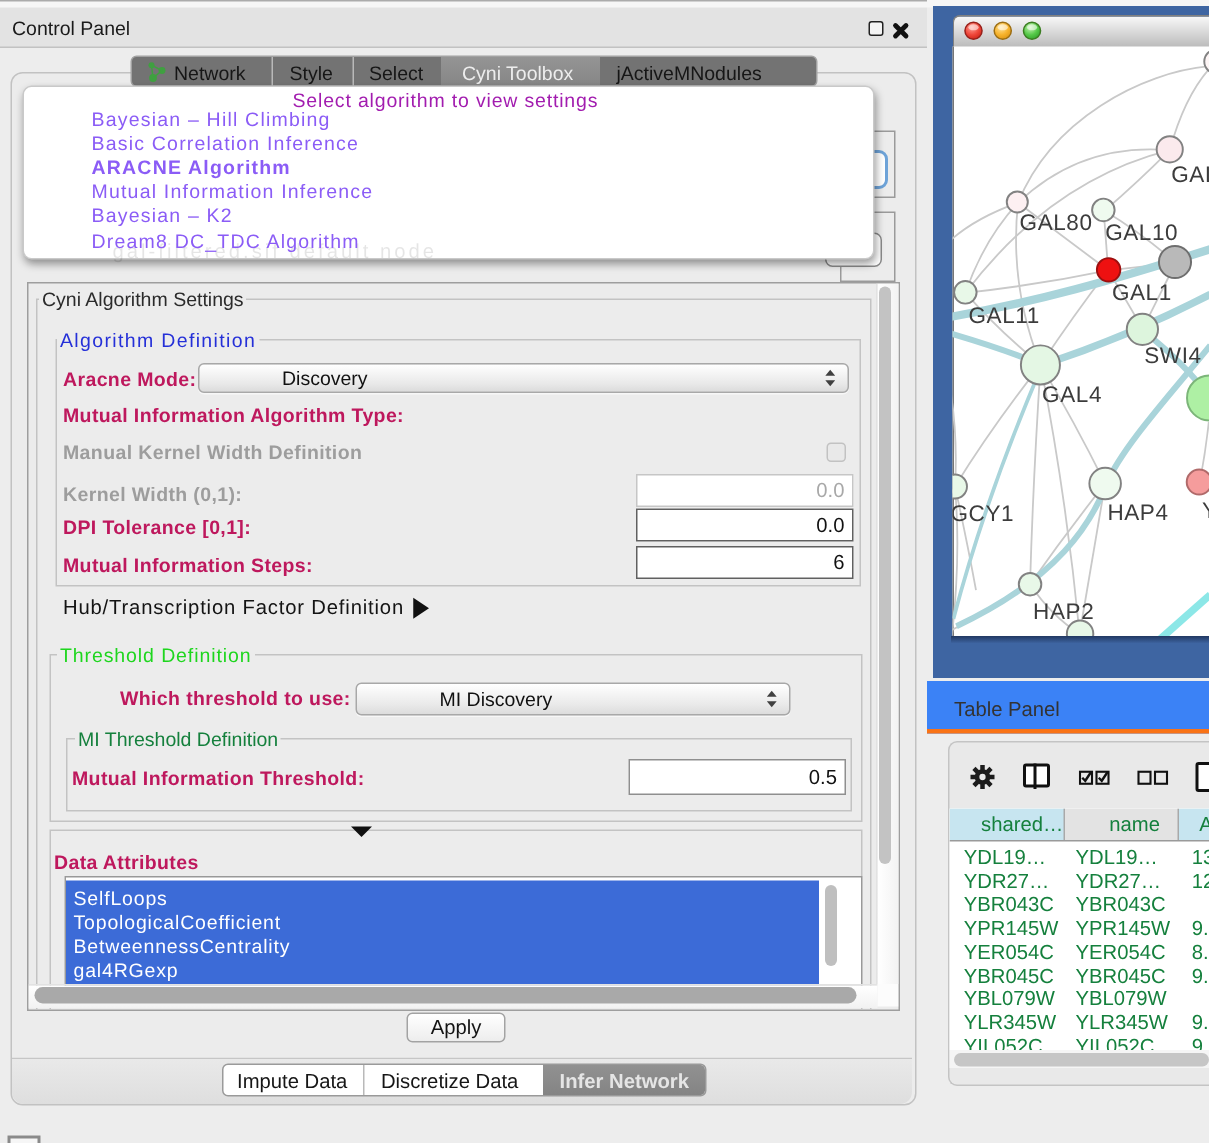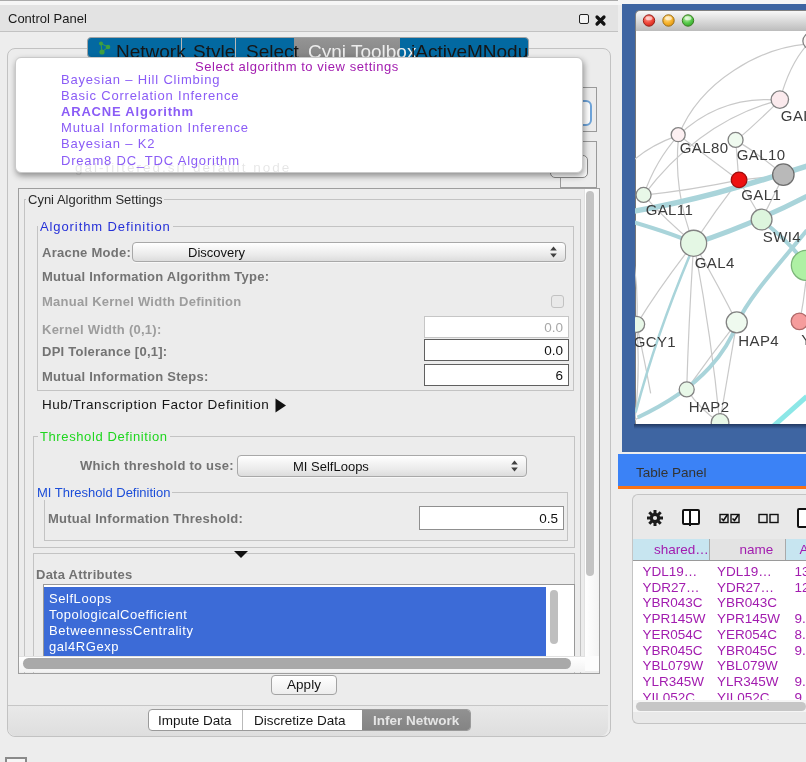--- a/index.html
+++ b/index.html
@@ -1,19 +1,19 @@
 <!DOCTYPE html>
 <html><head><meta charset="utf-8">
 <style>
 html,body{margin:0;padding:0;}
 body{width:806px;height:762px;position:relative;overflow:hidden;background:#ededed;
   font-family:"Liberation Sans", sans-serif;-webkit-font-smoothing:antialiased;}
 .abs{position:absolute;}
 .b{font-weight:bold;}
-.lbl{font-size:13px;font-weight:bold;color:#737373;letter-spacing:0.25px;}
+.lbl{font-size:13px;font-weight:bold;color:#be185d;letter-spacing:0.25px;}
 .dis{color:#9d9d9d;}
 .grp{position:absolute;border:1px solid #c3c3c3;}
 .gt{position:absolute;font-size:13px;background:#ececec;padding:0 2px;white-space:nowrap;}
 .combo{position:absolute;background:linear-gradient(#ffffff,#e9e9e9 70%,#dcdcdc);border:1px solid #a8a8a8;border-radius:4px;box-shadow:0 1px 0 rgba(255,255,255,.6);}
 .combo .ct{position:absolute;left:13px;top:50%;transform:translateY(-50%);font-size:13px;color:#111;margin-left:42px;}
 .carr{position:absolute;right:7px;top:50%;transform:translateY(-50%);}
 .fld{position:absolute;background:#fff;font-size:13.5px;color:#111;text-align:right;}
 .fld span{position:absolute;right:5px;top:50%;transform:translateY(-50%);}
 </style></head>
 <body>
@@ -22,21 +22,21 @@
 <div class="abs" style="left:0;top:5px;width:618px;height:26px;background:#e3e3e3;border-bottom:1px solid #c2c2c2;">
   <div class="abs" style="left:8px;top:6px;font-size:13px;color:#1a1a1a;">Control Panel</div>
   <div class="abs" style="left:579px;top:8.5px;width:8px;height:8px;border:1.6px solid #222;border-radius:2px;background:#f4f4f4;"></div>
   <svg class="abs" style="left:594px;top:9px;" width="13" height="13" viewBox="0 0 13 13">
       <path d="M3 3 L10 10 M10 3 L3 10" stroke="#111" stroke-width="3.2" stroke-linecap="round"></path>
     </svg>
 </div>
 
 <div class="abs" style="left:7px;top:48px;width:602px;height:687px;background:#ececec;border:1px solid #c2c2c2;border-radius:8px;"></div>
 
-<div class="abs" style="left:87px;top:36.5px;width:440px;height:19px;background:#0369a1;border:1px solid #a2a2a2;border-radius:4px;overflow:hidden;font-size:19px;color:#161616;">
+<div class="abs" style="left:87px;top:36.5px;width:440px;height:19px;background:#737373;border:1px solid #a2a2a2;border-radius:4px;overflow:hidden;font-size:13px;color:#161616;padding-left:16px;">
   <div class="abs" style="left:93px;top:0;width:1px;height:20px;background:#b9b9b9;"></div>
   <div class="abs" style="left:147px;top:0;width:1px;height:20px;background:#b9b9b9;"></div>
   <div class="abs" style="left:206px;top:0;width:105.5px;height:20px;background:linear-gradient(#949494,#858585);"></div>
   <svg class="abs" style="left:10px;top:3px" width="14" height="14" viewBox="0 0 14 14">
       <circle cx="3" cy="2.5" r="2" fill="#3fa040"></circle>
       <circle cx="10" cy="6" r="2.3" fill="#3fa040"></circle>
       <circle cx="4" cy="11" r="2.6" fill="#3fa040"></circle>
       <path d="M3 2.5 L4 11 L10 6 Z" fill="none" stroke="#3fa040" stroke-width="1"></path>
     </svg>
   <div class="abs" style="left:28px;top:3px;">Network</div>
@@ -84,28 +84,28 @@
 
   <div class="abs" style="left:23px;top:208px;font-size:13.5px;color:#141414;letter-spacing:0.55px;">Hub/Transcription Factor Definition</div>
   <svg class="abs" style="left:255px;top:209px;" width="13" height="15" viewBox="0 0 13 15">
       <path d="M1.5 0.5 L12 7.5 L1.5 14.5 Z" fill="#111"></path>
     </svg>
 
   <div class="grp" style="left:14px;top:246.5px;width:540px;height:110px;"></div>
   <div class="gt" style="left:19px;top:239.5px;color:#1ed61e;letter-spacing:0.6px;">Threshold Definition</div>
   <div class="abs lbl" style="left:61px;top:269px;">Which threshold to use:</div>
   <div class="combo" style="left:218px;top:265.5px;width:288px;height:20px;">
-      <span class="ct">MI SelfLoops</span>
+      <span class="ct">MI Discovery</span>
     <svg class="carr" width="9" height="13" viewBox="0 0 9 13">
         <path d="M4.5 1 L7.8 5 H1.2 Z" fill="#404040"></path>
         <path d="M4.5 12 L1.2 8 H7.8 Z" fill="#404040"></path>
       </svg>
     </div>
   <div class="grp" style="left:25px;top:303px;width:522px;height:47px;"></div>
-  <div class="gt" style="left:16px;top:296px;color:#1d4ed8;">MI Threshold Definition</div>
+  <div class="gt" style="left:31px;top:296px;color:#15803d;">MI Threshold Definition</div>
   <div class="abs lbl" style="left:29px;top:321.5px;">Mutual Information Threshold:</div>
   <div class="fld" style="left:400px;top:317px;width:143px;height:22px;border:1px solid #8f8f8f;">
       <span>0.5</span>
     </div>
 
   <div class="grp" style="left:14px;top:364px;width:540px;height:160px;"></div>
   <svg class="abs" style="left:214px;top:361px;" width="16" height="9" viewBox="0 0 16 9">
       <path d="M1 1 L15 1 L8 8 Z" fill="#111"></path>
     </svg>
   <div class="abs lbl" style="left:17px;top:378px;font-size:13px;">Data Attributes</div>
@@ -196,21 +196,21 @@
     <rect x="1" y="1.5" width="8" height="8"></rect>
       <rect x="12" y="1.5" width="8" height="8"></rect>
     <rect x="40" y="1.5" width="8" height="8"></rect>
       <rect x="51" y="1.5" width="8" height="8"></rect>
   </g>
   <path d="M2.5 5.5 L4.5 7.5 L8.5 1.5" stroke="#111" stroke-width="1.6" fill="none"></path>
   <path d="M13.5 5.5 L15.5 7.5 L19.5 1.5" stroke="#111" stroke-width="1.6" fill="none"></path>
 </svg>
 <div class="abs" style="left:797px;top:508px;width:12px;height:16px;border:2.5px solid #111;border-radius:2px;background:#fff;"></div>
 
-<div class="abs" style="left:632.5px;top:539px;width:173.5px;height:161px;background:#fff;font-size:13.5px;color:#a21caf;overflow:hidden;">
+<div class="abs" style="left:632.5px;top:539px;width:173.5px;height:161px;background:#fff;font-size:13.5px;color:#15803d;overflow:hidden;">
   <div class="abs" style="left:0;top:0;width:76px;height:21px;background:#c7e5f0;border-right:1px solid #a9a9a9;"></div>
   <div class="abs" style="left:77px;top:0;width:75.5px;height:21px;background:#e3e3e3;border-right:1px solid #a9a9a9;"></div>
   <div class="abs" style="left:153.5px;top:0;width:20px;height:21px;background:#c7e5f0;"></div>
   <div class="abs" style="left:0;top:21px;width:173.5px;height:1px;background:#9a9a9a;"></div>
   <div class="abs" style="left:21.5px;top:3px;">shared…</div>
   <div class="abs" style="left:107px;top:3px;">name</div>
   <div class="abs" style="left:167px;top:3px;">A</div>
   <div class="abs" style="left:10px;top:25px;line-height:15.7px;">YDL19…<br>YDR27…<br>YBR043C<br>YPR145W<br>YER054C<br>YBR045C<br>YBL079W<br>YLR345W<br>YIL052C</div>
   <div class="abs" style="left:84.5px;top:25px;line-height:15.7px;">YDL19…<br>YDR27…<br>YBR043C<br>YPR145W<br>YER054C<br>YBR045C<br>YBL079W<br>YLR345W<br>YIL052C</div>
   <div class="abs" style="left:162px;top:25px;line-height:15.7px;">13<br>12<br><br>9.<br>8.<br>9.<br><br>9.<br>9.</div>

